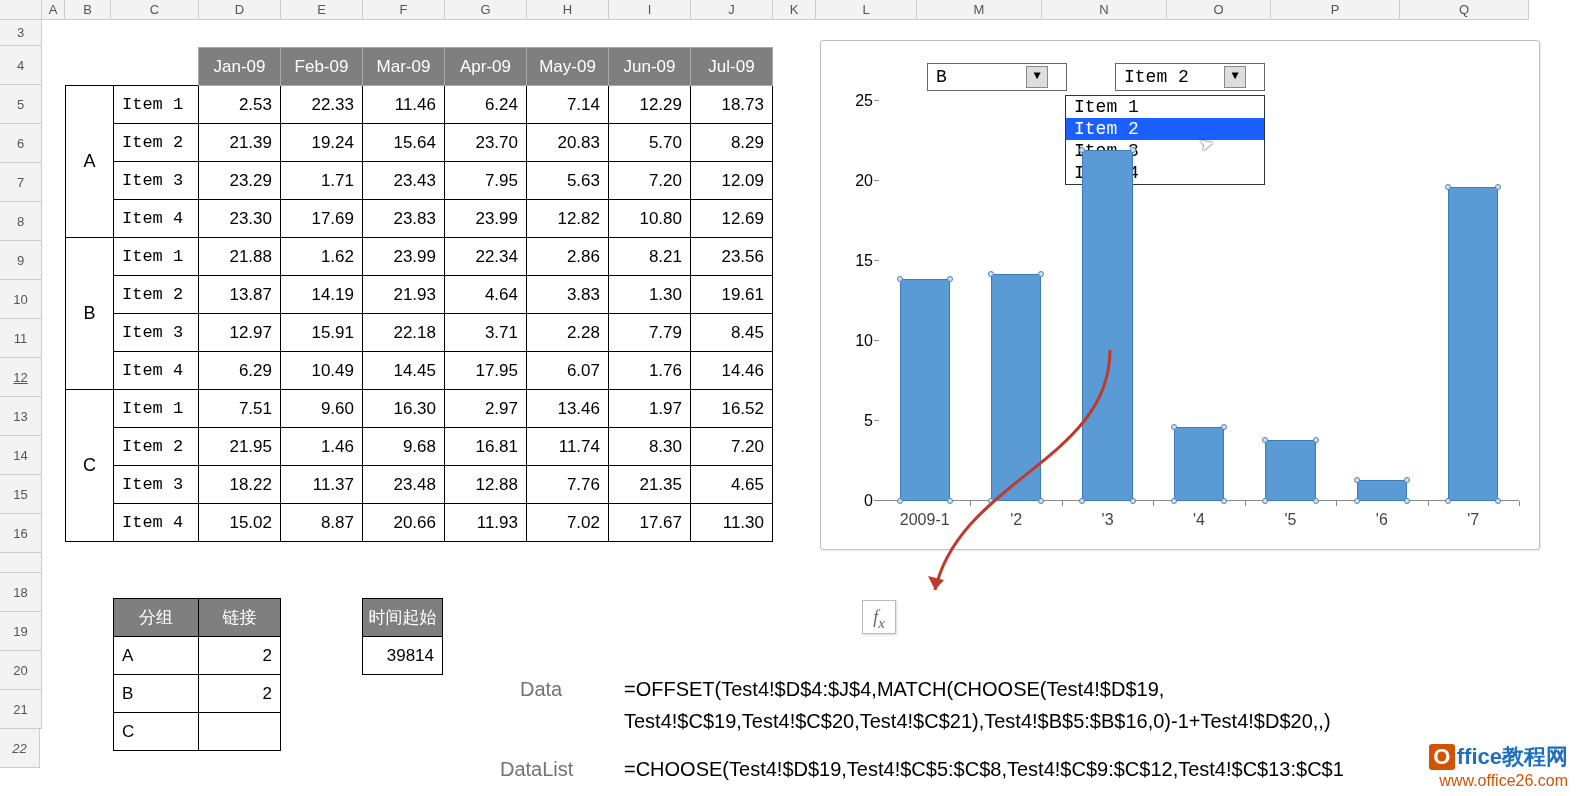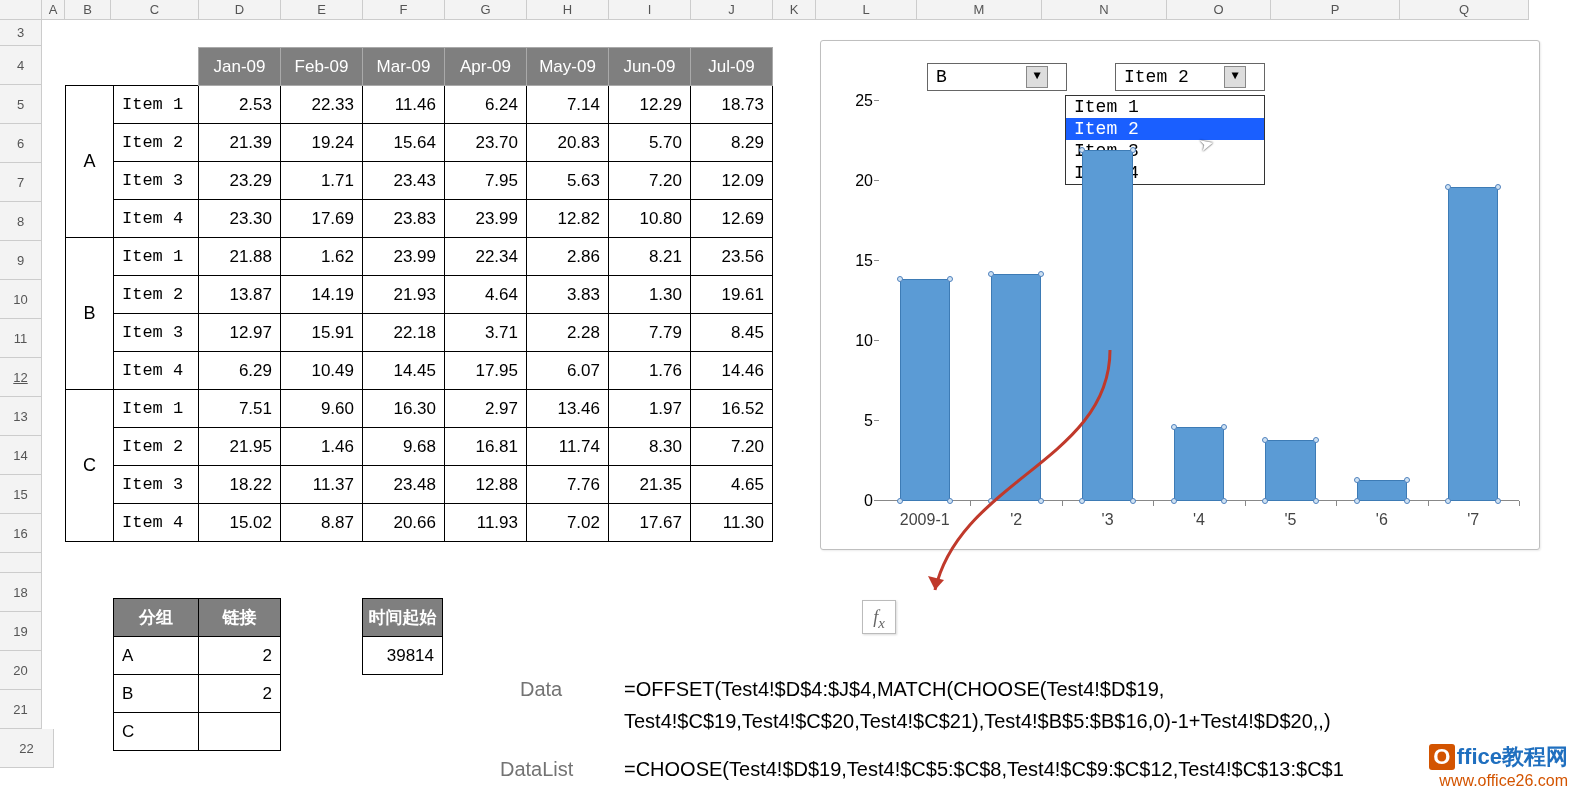--- a/index.html
+++ b/index.html
@@ -179,21 +179,21 @@
     border-collapse: collapse;
   }
   .small-table th, .small-table td {
     border: 1.5px solid #000;
     height: 38px;
     font-size: 17px;
   }
   .small-table th {
     background: #7f7f7f;
     color: #fff;
-    font-weight: bold;
+    font-weight: normal;
     text-align: center;
     margin-top: 48px;
   }
   .small-table td { padding: 0 8px; }
   .fx-box {
     position: absolute;
     left: 862px;
     top: 600px;
     display: flex;
     align-items: center;
@@ -289,21 +289,21 @@
     <div style="width: 42px; height: 39px; line-height: 39px; text-decoration: underline;">12</div>
     <div style="width: 42px; height: 39px; line-height: 39px;">13</div>
     <div style="width: 42px; height: 39px; line-height: 39px;">14</div>
     <div style="width: 42px; height: 39px; line-height: 39px;">15</div>
     <div style="width: 42px; height: 39px; line-height: 39px;">16</div>
     <div style="width: 42px; height: 20px; line-height: 20px;"></div>
     <div style="width: 42px; height: 39px; line-height: 39px;">18</div>
     <div style="width: 42px; height: 39px; line-height: 39px;">19</div>
     <div style="width: 42px; height: 39px; line-height: 39px;">20</div>
     <div style="width: 42px; height: 39px; line-height: 39px;">21</div>
-    <div style="width: 54px; height: 39px; line-height: 39px;">22</div>
+    <div style="width: 40px; height: 39px; line-height: 39px; font-style: italic;">22</div>
   </div>
 
 <table class="sheet-table">
   <tbody>
       <tr id="months-row">
         <th style="border:none;background:transparent"></th>
         <th style="border:none;background:transparent"></th>
         <th style="width: 82px;">Jan-09</th>
         <th style="width: 82px;">Feb-09</th>
         <th style="width: 82px;">Mar-09</th>

